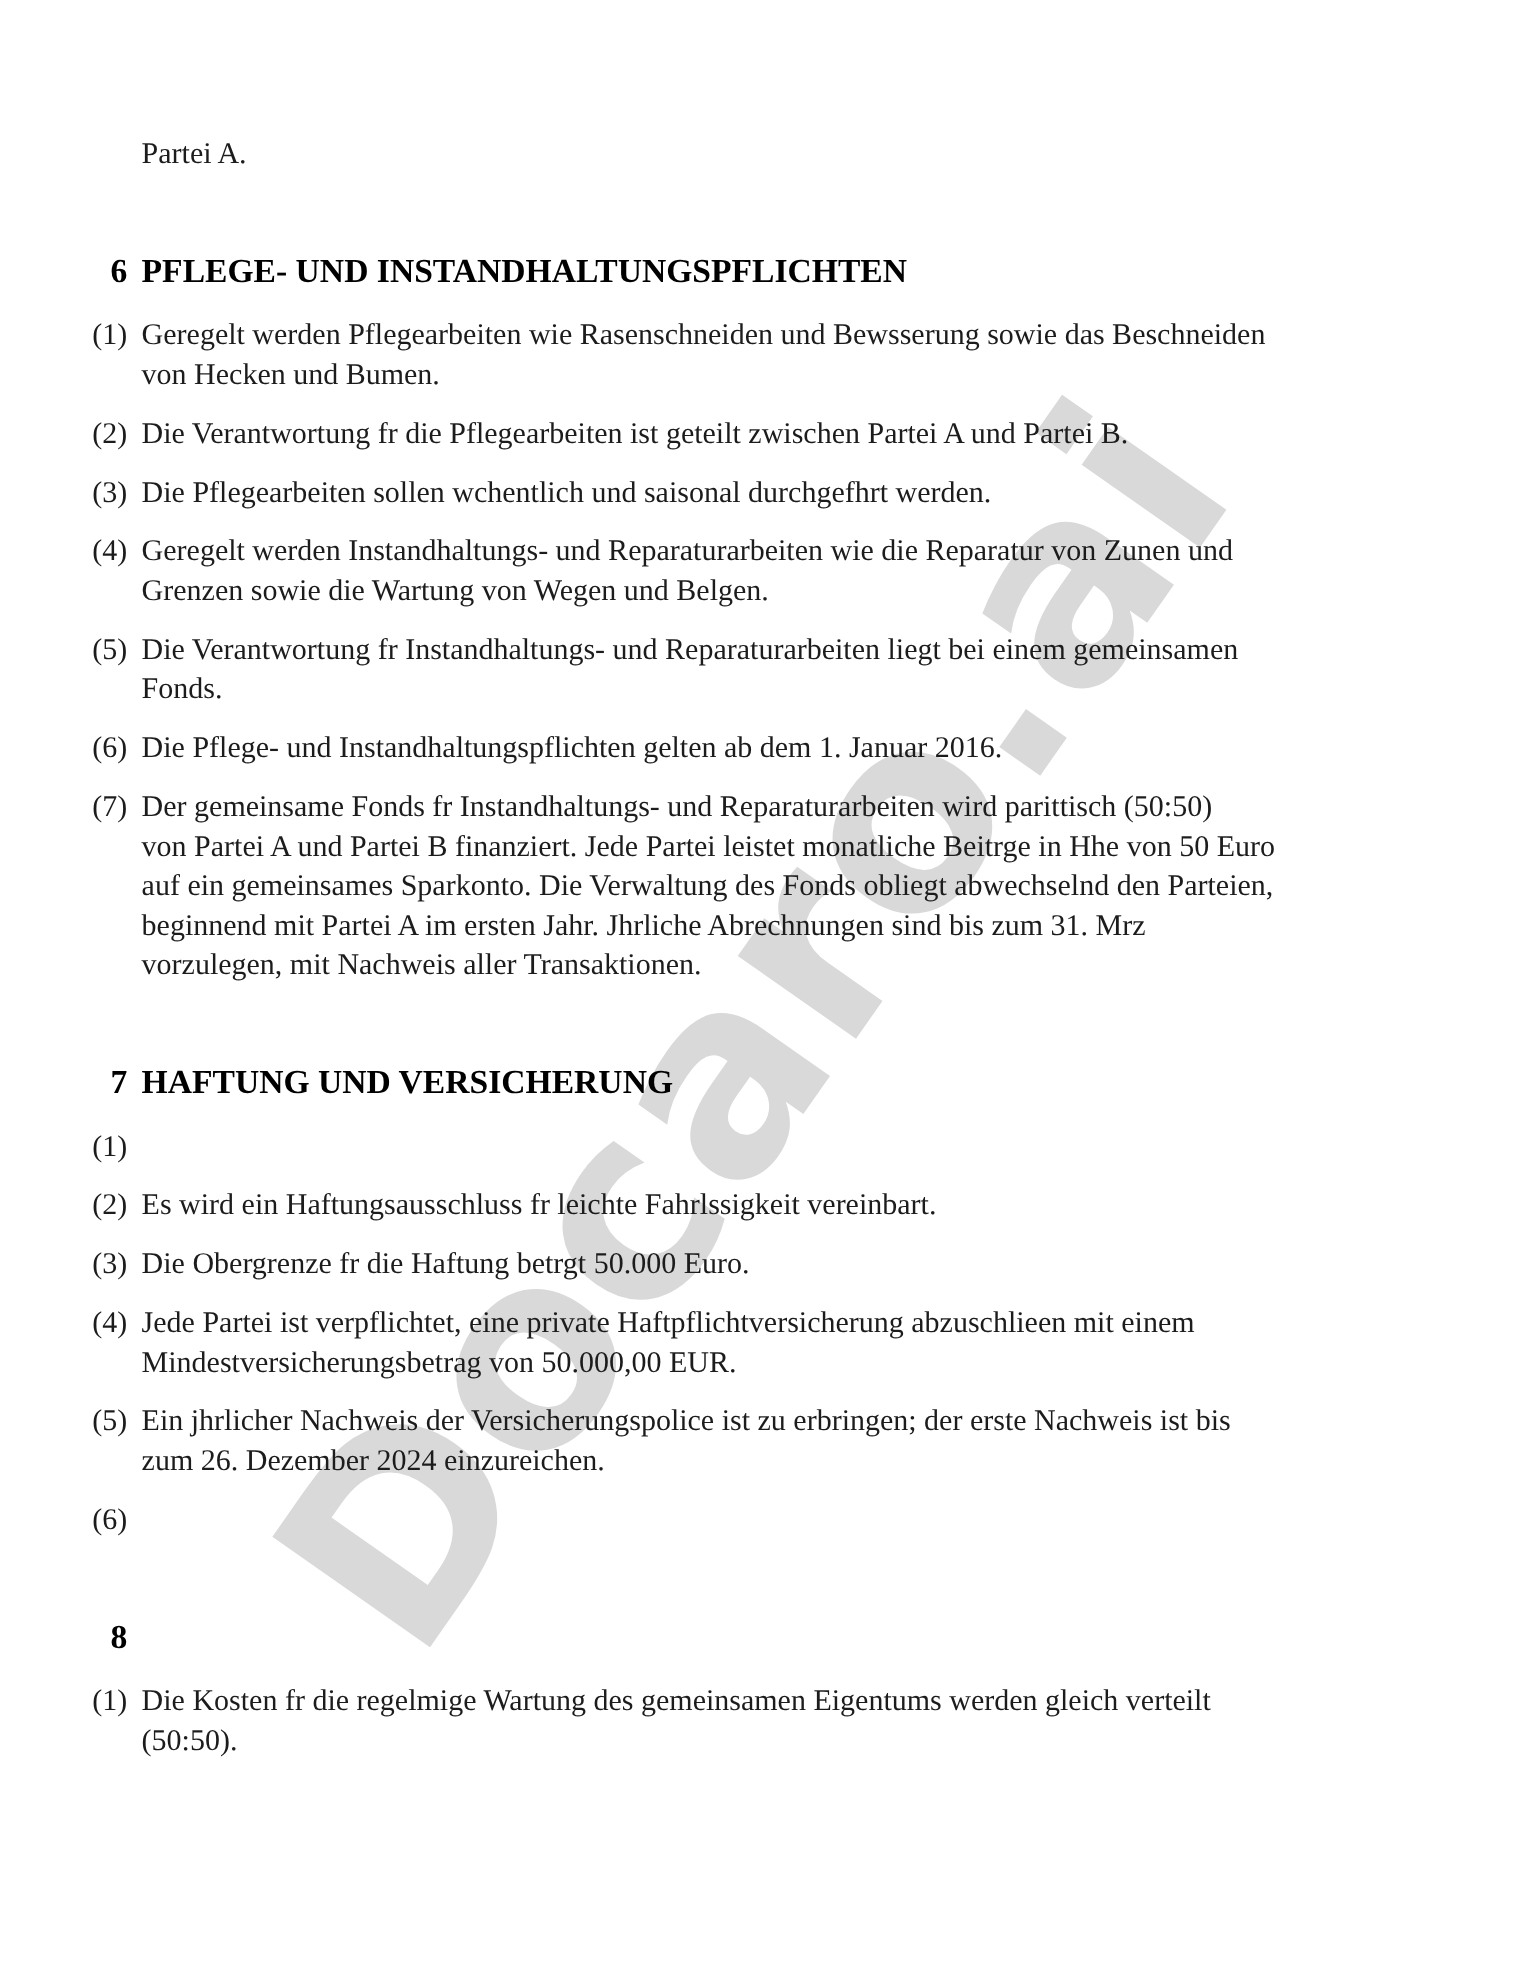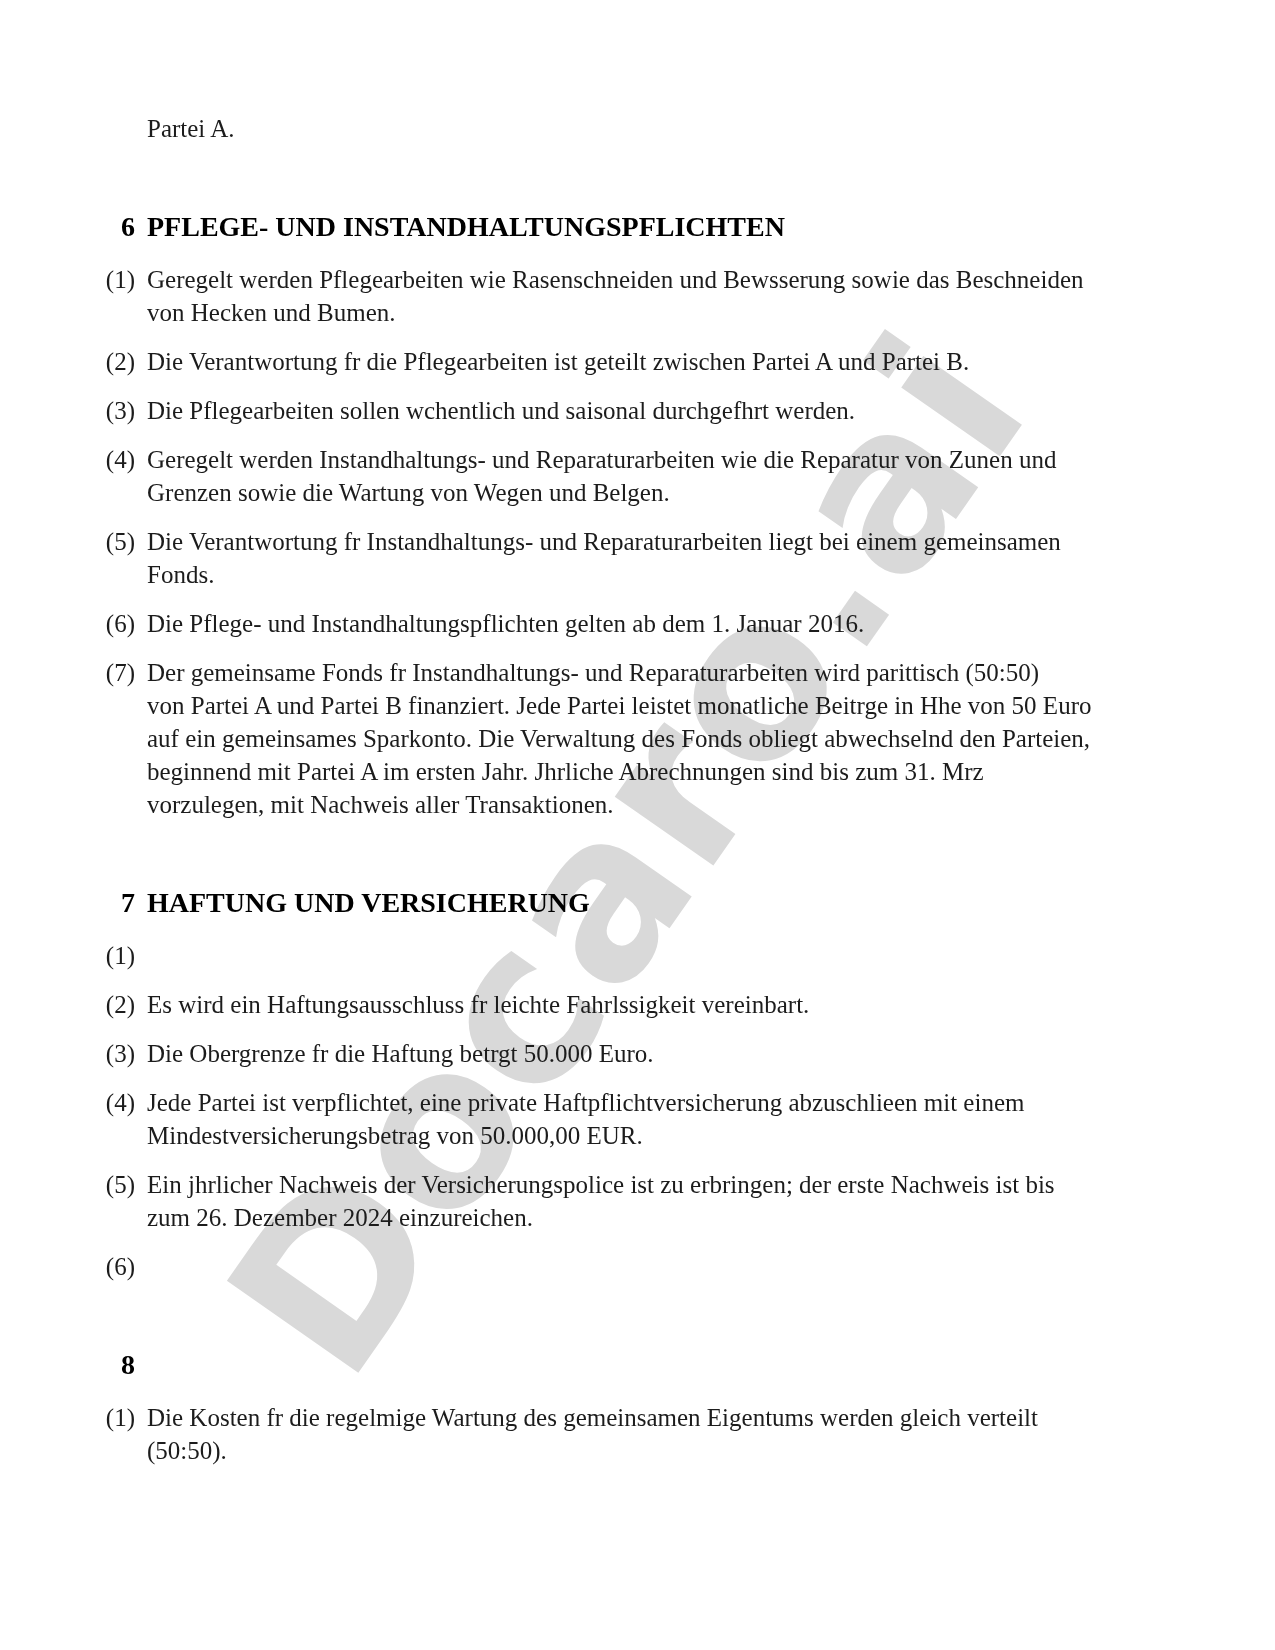--- a/index.html
+++ b/index.html
@@ -18,21 +18,21 @@
     font-weight:700;
     font-size:220px;
     letter-spacing:2px;
     color:#d9d9d9;
     white-space:nowrap;
     z-index:0;
     user-select:none;
   }
   .content {
     position:relative; z-index:1;
-    padding:112px 40px 0 97px;
+    padding:112px 40px 0 68px;
     font-family:"Liberation Serif", serif;
     font-size:25px;
     line-height:33px;
     color:#1c1c1c;
   }
   .partei {
     margin:0 0 0 50px;
   }
   .heading-row {
     display:flex;

